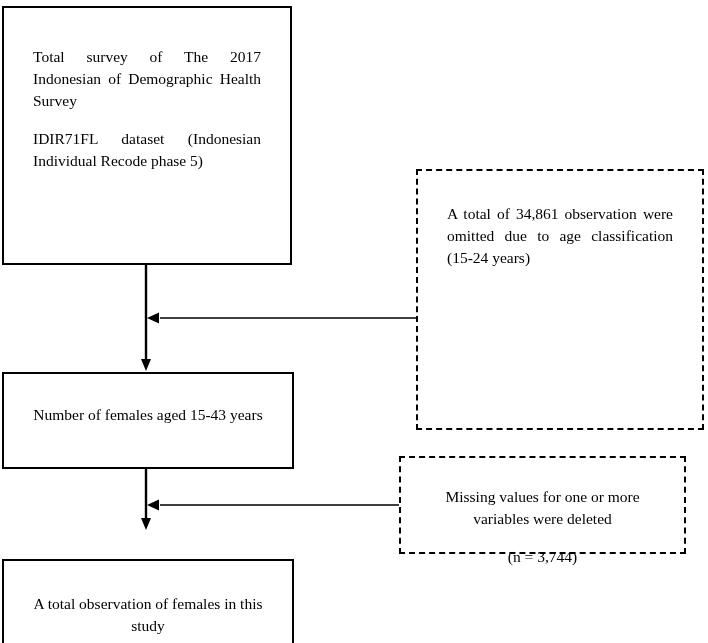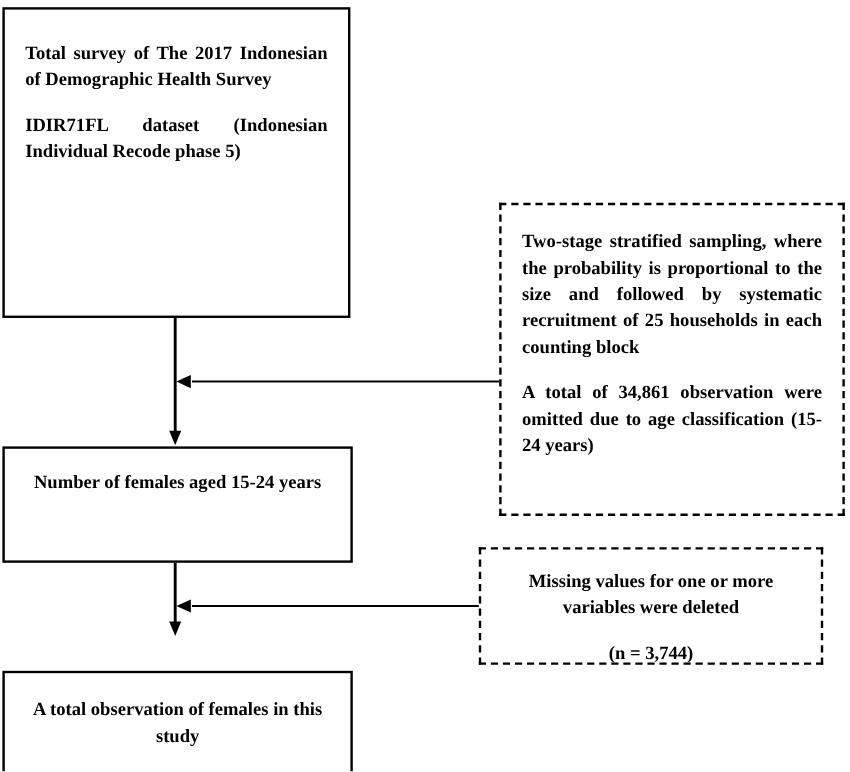--- a/index.html
+++ b/index.html
@@ -29,22 +29,21 @@
   .node.solid {
     border: 2px solid #000000;
   }
   .node.dashed {
     border: 2px dashed #000000;
   }
   .node .pad {
     padding: 14px 14px 10px 14px;
   }
   .para {
-    margin: 4px;
-    font-weight: bold;
+    margin: 16px;
   }
   .para + .para {
     margin-top: 1.05em;
   }
   .justify {
     text-align: justify;
     text-align-last: left;
   }
   .center {
     text-align: center;
@@ -110,34 +109,33 @@
 
   <div id="box-total-survey" class="node solid">
     <div class="pad">
       <p class="para justify">Total survey of The 2017 Indonesian of Demographic Health Survey</p>
       <p class="para justify">IDIR71FL dataset (Indonesian Individual Recode phase 5)</p>
     </div>
   </div>
 
   <div id="box-females-15-24" class="node solid">
     <div class="pad">
-      <p class="para center">Number of females aged 15-24 years</p>
+      <p class="para center">Number of females aged 15-43 years</p>
     </div>
   </div>
 
   <div id="box-total-study" class="node solid">
     <div class="pad">
       <p class="para center">A total observation of females in this study</p>
       <p class="para center">(n = 23,601)</p>
     </div>
   </div>
 
   <div id="box-sampling-note" class="node dashed">
     <div class="pad">
-      <p class="para justify">Two-stage stratified sampling, where the probability is proportional to the size and followed by systematic recruitment of 25 households in each counting block</p>
       <p class="para justify">A total of 34,861 observation were omitted due to age classification (15-24 years)</p>
     </div>
   </div>
 
   <div id="box-missing-note" class="node dashed">
     <div class="pad">
       <p class="para center">Missing values for one or more variables were deleted</p>
       <p class="para center">(n = 3,744)</p>
     </div>
   </div>

